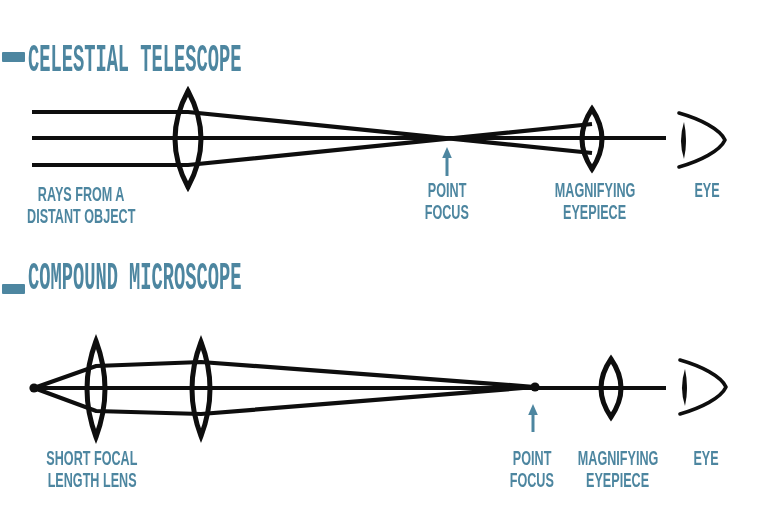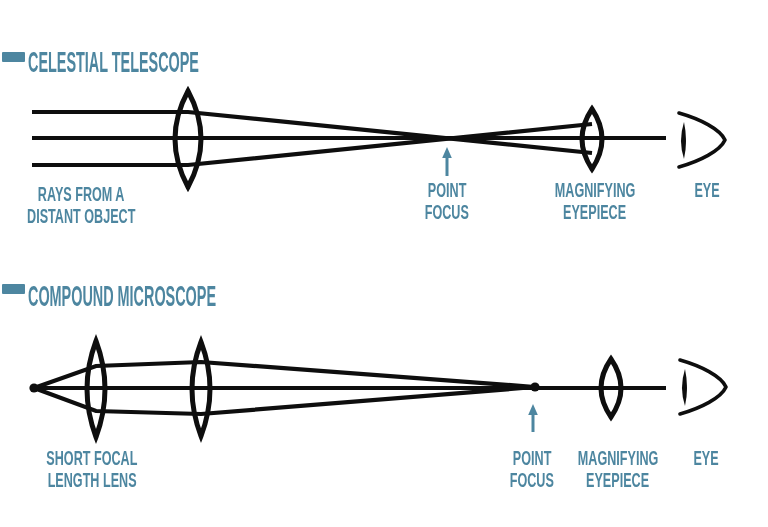--- a/index.html
+++ b/index.html
@@ -8,21 +8,21 @@
     position:relative; width:768px; height:527px; overflow:hidden;
     background:var(--background);
     font-family:"Liberation Sans", sans-serif;
   }
   svg.diagram { position:absolute; left:0; top:0; }
 
   .dash { position:absolute; left:2px; width:23px; height:9.5px;
           background:var(--accent); border-radius:1px; }
 
   .title { position:absolute; left:28px; color:var(--accent); font-weight:bold;
-           font-size:30px; line-height:41.5px; white-space:nowrap; }
+           font-size:39px; line-height:41.5px; white-space:nowrap;font-family:Liberation Mono, monospace; }
   .title .cond { display:inline-block; transform:scaleX(0.48); transform-origin:0 50%; }
 
   .caption { position:absolute; width:220px; text-align:center; color:var(--accent);
              font-weight:bold; font-size:21px; line-height:22px; }
   .caption .cond { display:inline-block; transform:scaleX(0.6); transform-origin:50% 50%;
                    white-space:nowrap; }
 
   .ray   { stroke:var(--ink); stroke-width:4.2; fill:none; }
   .lens  { stroke:var(--ink); stroke-width:5; fill:none; }
   .dot   { fill:var(--ink); }
@@ -74,21 +74,21 @@
       </g>
     </g>
   </svg>
 
   <span class="dash" style="top:52px"></span>
   <div class="title" style="top:41px">
     <span class="cond">CELESTIAL TELESCOPE</span>
   </div>
 
   <span class="dash" style="top:284px"></span>
-  <div class="title" style="top:275px">
+  <div class="title" style="top:259px">
     <span class="cond">COMPOUND MICROSCOPE</span>
   </div>
 
   <div class="caption" style="left:-29px; top:183px">
     <div><span class="cond">RAYS FROM A</span></div>
     <div><span class="cond">DISTANT OBJECT</span></div>
   </div>
   <div class="caption" style="left:337px; top:179px">
     <div><span class="cond">POINT</span></div>
     <div><span class="cond">FOCUS</span></div>

